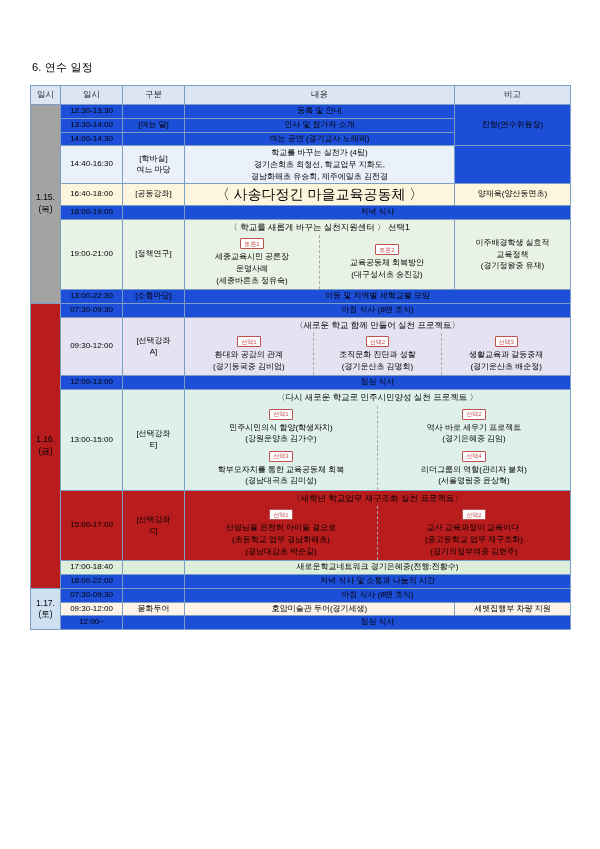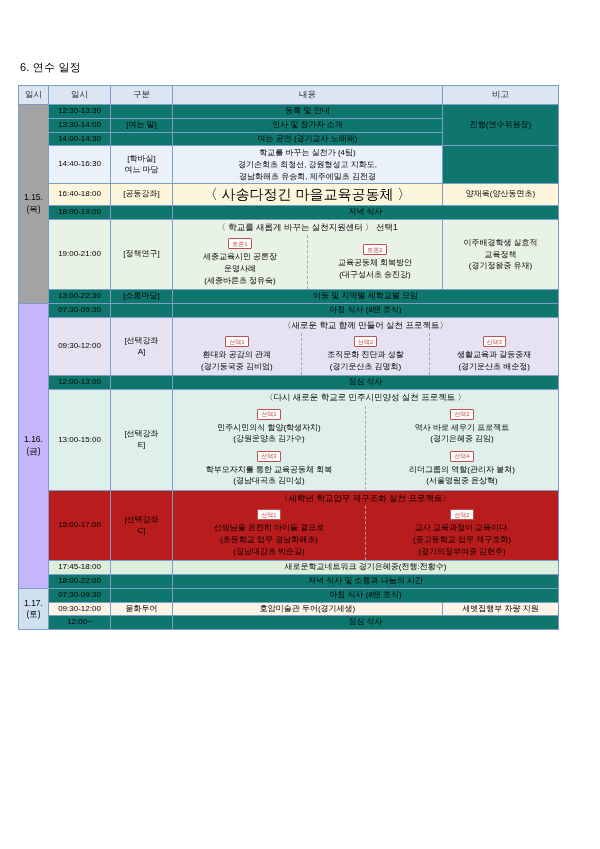--- a/index.html
+++ b/index.html
@@ -12,21 +12,21 @@
     height: 849px;
     font-family: "Liberation Sans", sans-serif;
     color: #000000;
     position: relative;
     overflow: hidden;
   }
   .page {
     width: 600px;
     height: 849px;
     box-sizing: border-box;
-    padding: 60px 30px 0 18px;
+    padding: 60px 30px 0 30px;
   }
   .doc-title {
     font-size: 11px;
     font-weight: normal;
     margin: 0 0 10px 2px;
     letter-spacing: 0.2px;
   }
   table.schedule {
     border-collapse: collapse;
     width: 540px;
@@ -52,24 +52,24 @@
   .col-time   { width: 62px; }
   .col-type   { width: 62px; }
   .col-body   { width: 270px; }
   .col-note   { width: 116px; }
 
   .cell-date {
     font-size: 8.5px;
     line-height: 1.5;
   }
   .d115 { background: #a3a3a3; }
-  .d116 { background: #c4b5fd; margin-left: 48px; }
+  .d116 { background: #b91c1c; margin-left: 48px; }
   .d117 { background: #cfe0f0; }
 
-  .bg-white { background: #0f766e; }
+  .bg-white { background: #1d4ed8; }
   .bg-blue-l { background: #eaf1f9; }
   .bg-yellow { background: #fdf6dd; }
   .bg-green-l { background: #e8f3e6; }
   .bg-green-m { background: #ddeedd; }
   .bg-mint { background: #dff0ea; }
   .bg-lav { background: #e6e2f2; }
   .bg-orange { background: #b91c1c; }
   .bg-cream { background: #fdf3e6; }
 
   .title-line {
@@ -161,21 +161,21 @@
       </tr>
 
       <tr>
         <td class="bg-blue-l">14:40-16:30</td>
         <td class="bg-blue-l">
           <span style="white-space:pre-line">[학바실]
 여느 마당</span>
         </td>
         <td class="bg-blue-l multi">
           <div>학교를 바꾸는 실천가 (4팀)</div>
-          <div>경기손회초 최청선, 강원형성고 지화도,</div>
+          <div>경기손회초 최청선, 학교업무 지화도,</div>
           <div>경남화해초 유승희, 제주에밀초 김전경</div>
         </td>
         <td class="bg-white"></td>
       </tr>
 
       <tr>
         <td class="bg-yellow">16:40-18:00</td>
         <td class="bg-yellow">[공동강좌]</td>
         <td class="bg-yellow bold-ln">〈 사송다정긴 마을교육공동체 〉</td>
         <td class="bg-yellow">양재욱(양산동면초)</td>
@@ -317,21 +317,21 @@
               <span class="tag">선택2</span>
               <span class="ln">교사 교육과정이 교육이다.</span>
               <span class="ln">(중고등학교 업무 재구조화)</span>
               <span class="ln">(경기의정부여중 김현주)</span>
             </div>
           </div>
         </td>
       </tr>
 
       <tr>
-        <td class="bg-green-m">17:45-18:00</td>
+        <td class="bg-green-m">17:00-18:40</td>
         <td class="bg-green-m"></td>
         <td class="bg-green-m" colspan="2">새로운학교네트워크 경기은혜중(전행:전황수)</td>
       </tr>
 
       <tr>
         <td class="bg-white">18:00-22:00</td>
         <td class="bg-white"></td>
         <td class="bg-white" colspan="2">저녁 식사 및 소통과 나눔의 시간</td>
       </tr>
 

